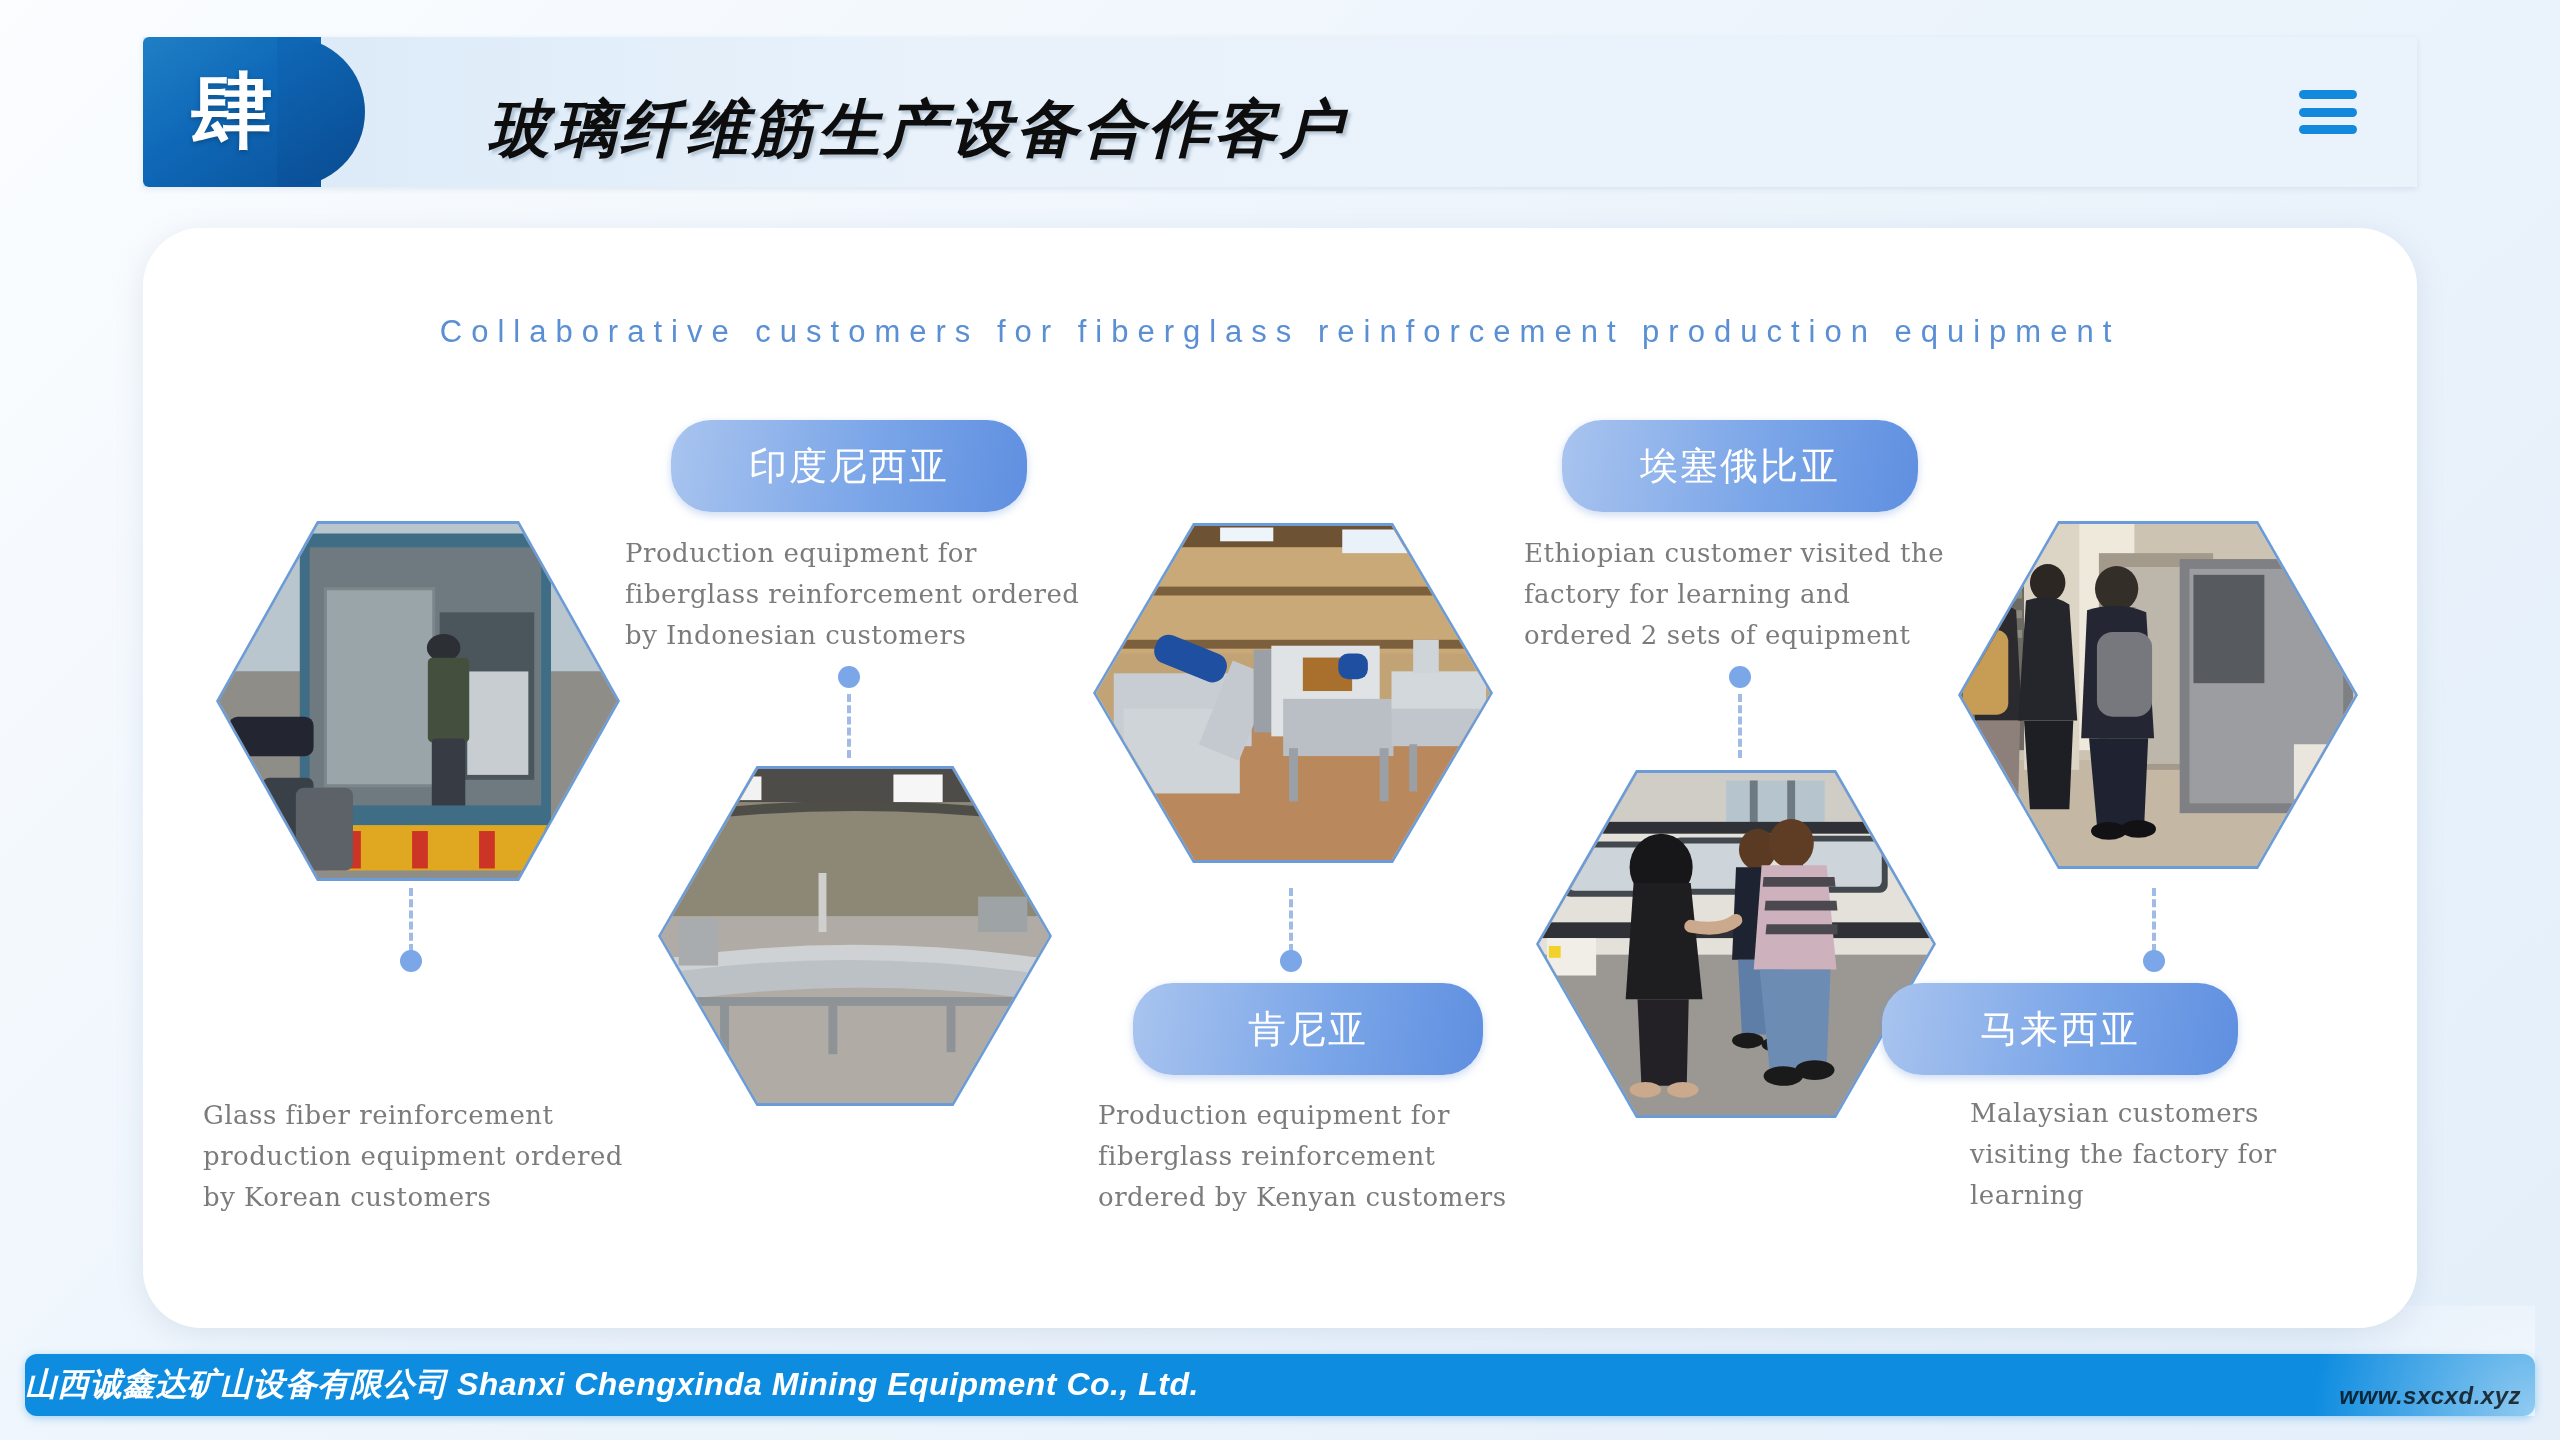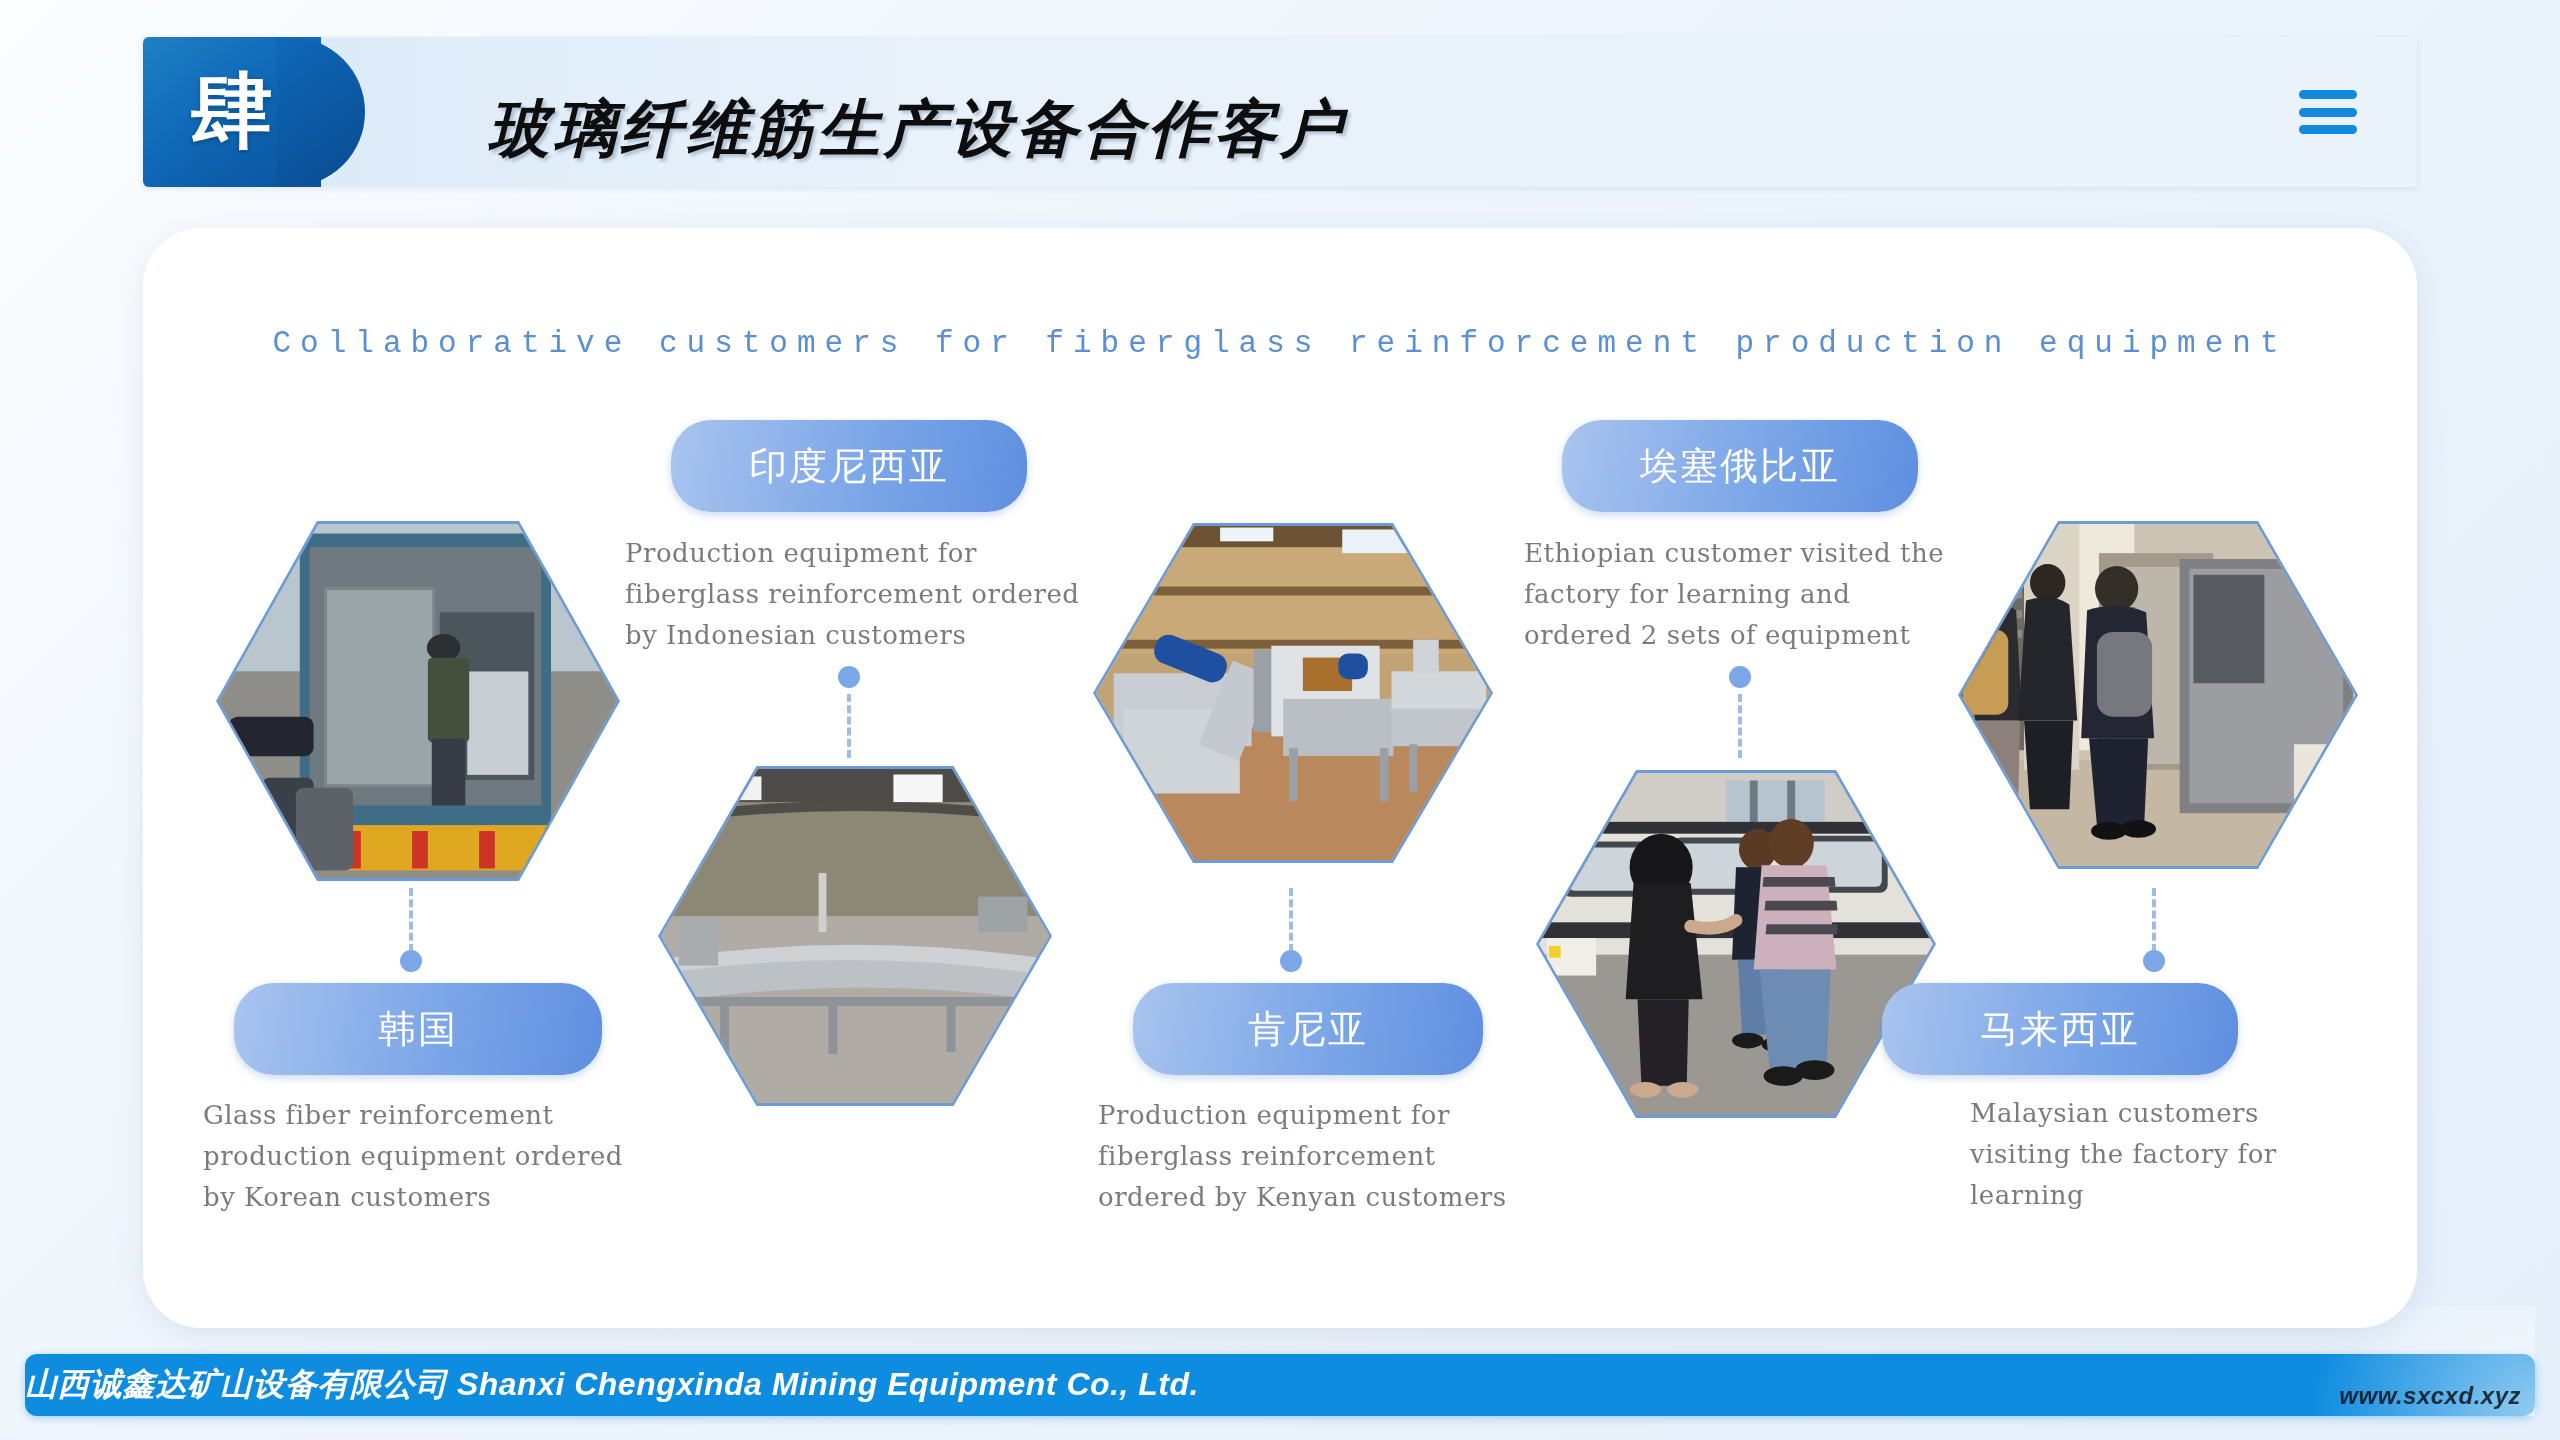--- a/index.html
+++ b/index.html
@@ -46,22 +46,22 @@
   #menu-btn span{display:block;height:9px;border-radius:5px;background:#1389dd;}
 
   
   #card{
     position:absolute;left:143px;top:228px;width:2274px;height:1100px;
     background:#fff;border-radius:58px;
     box-shadow:0 6px 28px rgba(120,150,185,.18);
   }
   #subtitle{
     position:absolute;left:0;right:0;top:86px;text-align:center;
-    font-family:Liberation Mono, monospace;
-    font-size:31px;letter-spacing:9px;color:#5a8fd4;white-space:nowrap;margin-top:12px;
+    font-family:Liberation Sans, sans-serif;
+    font-size:31px;letter-spacing:9px;color:#5a8fd4;white-space:nowrap;
   }
 
   
   #stage{position:absolute;left:0;top:0;width:2560px;height:1440px;pointer-events:none;}
   #stage > *{pointer-events:auto;}
 
   
   .hex{
     position:absolute;
     clip-path:polygon(25% 0%,75% 0%,100% 50%,75% 100%,25% 100%,0% 50%);
@@ -156,23 +156,20 @@
         <rect x="196" y="312" width="16" height="38" fill="#cc3426"></rect>
         <rect x="264" y="312" width="16" height="38" fill="#cc3426"></rect>
         <rect x="10" y="196" width="86" height="40" rx="9" fill="#232630"></rect>
         <rect x="44" y="258" width="52" height="74" rx="7" fill="#3a4048"></rect>
         <rect x="78" y="268" width="58" height="84" rx="8" fill="#5d6268"></rect>
       </svg>
     </div>
   </div>
   <div class="conn" style="left:409px;top:888px;height:64px;"></div>
   <div class="dot" style="left:400px;top:950px;"></div>
-  <div class="pill" style="left:234px;top:983px;width:368px;">
-    <span>韩国</span>
-  </div>
   <div class="cap" style="left:203px;top:1095px;width:430px;">
     <span>Glass fiber reinforcement production equipment ordered by Korean customers</span>
   </div>
 
   <div class="pill" style="left:671px;top:420px;width:356px;">
     <span>印度尼西亚</span>
   </div>
   <div class="cap" style="left:625px;top:533px;width:460px;">
     <span>Production equipment for fiberglass reinforcement ordered by Indonesian customers</span>
   </div>

